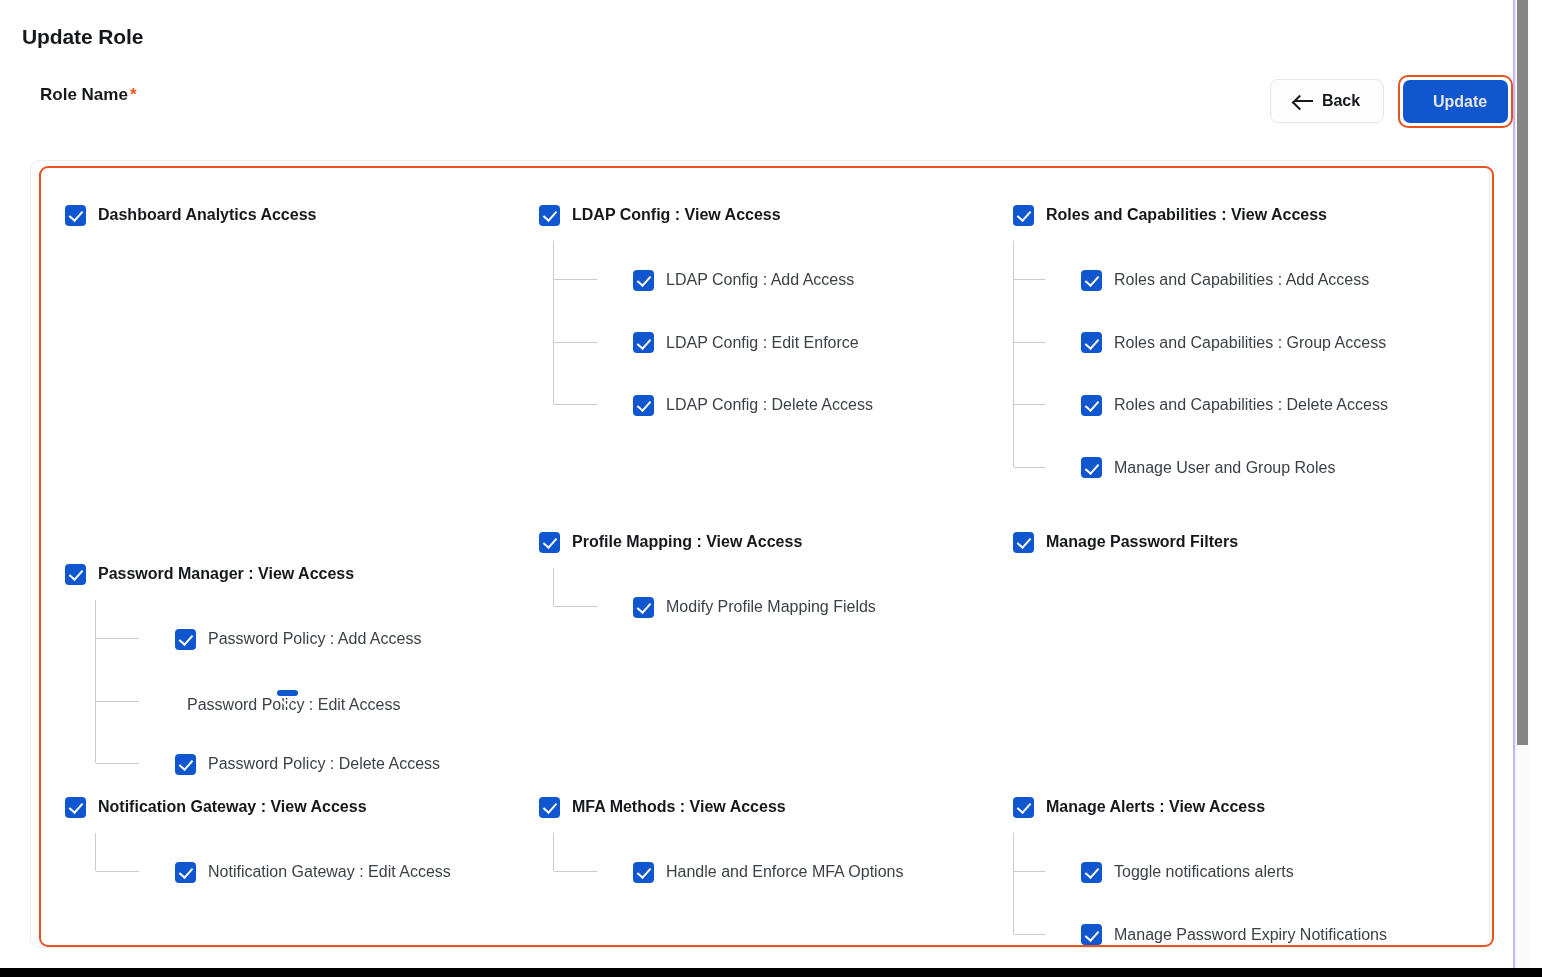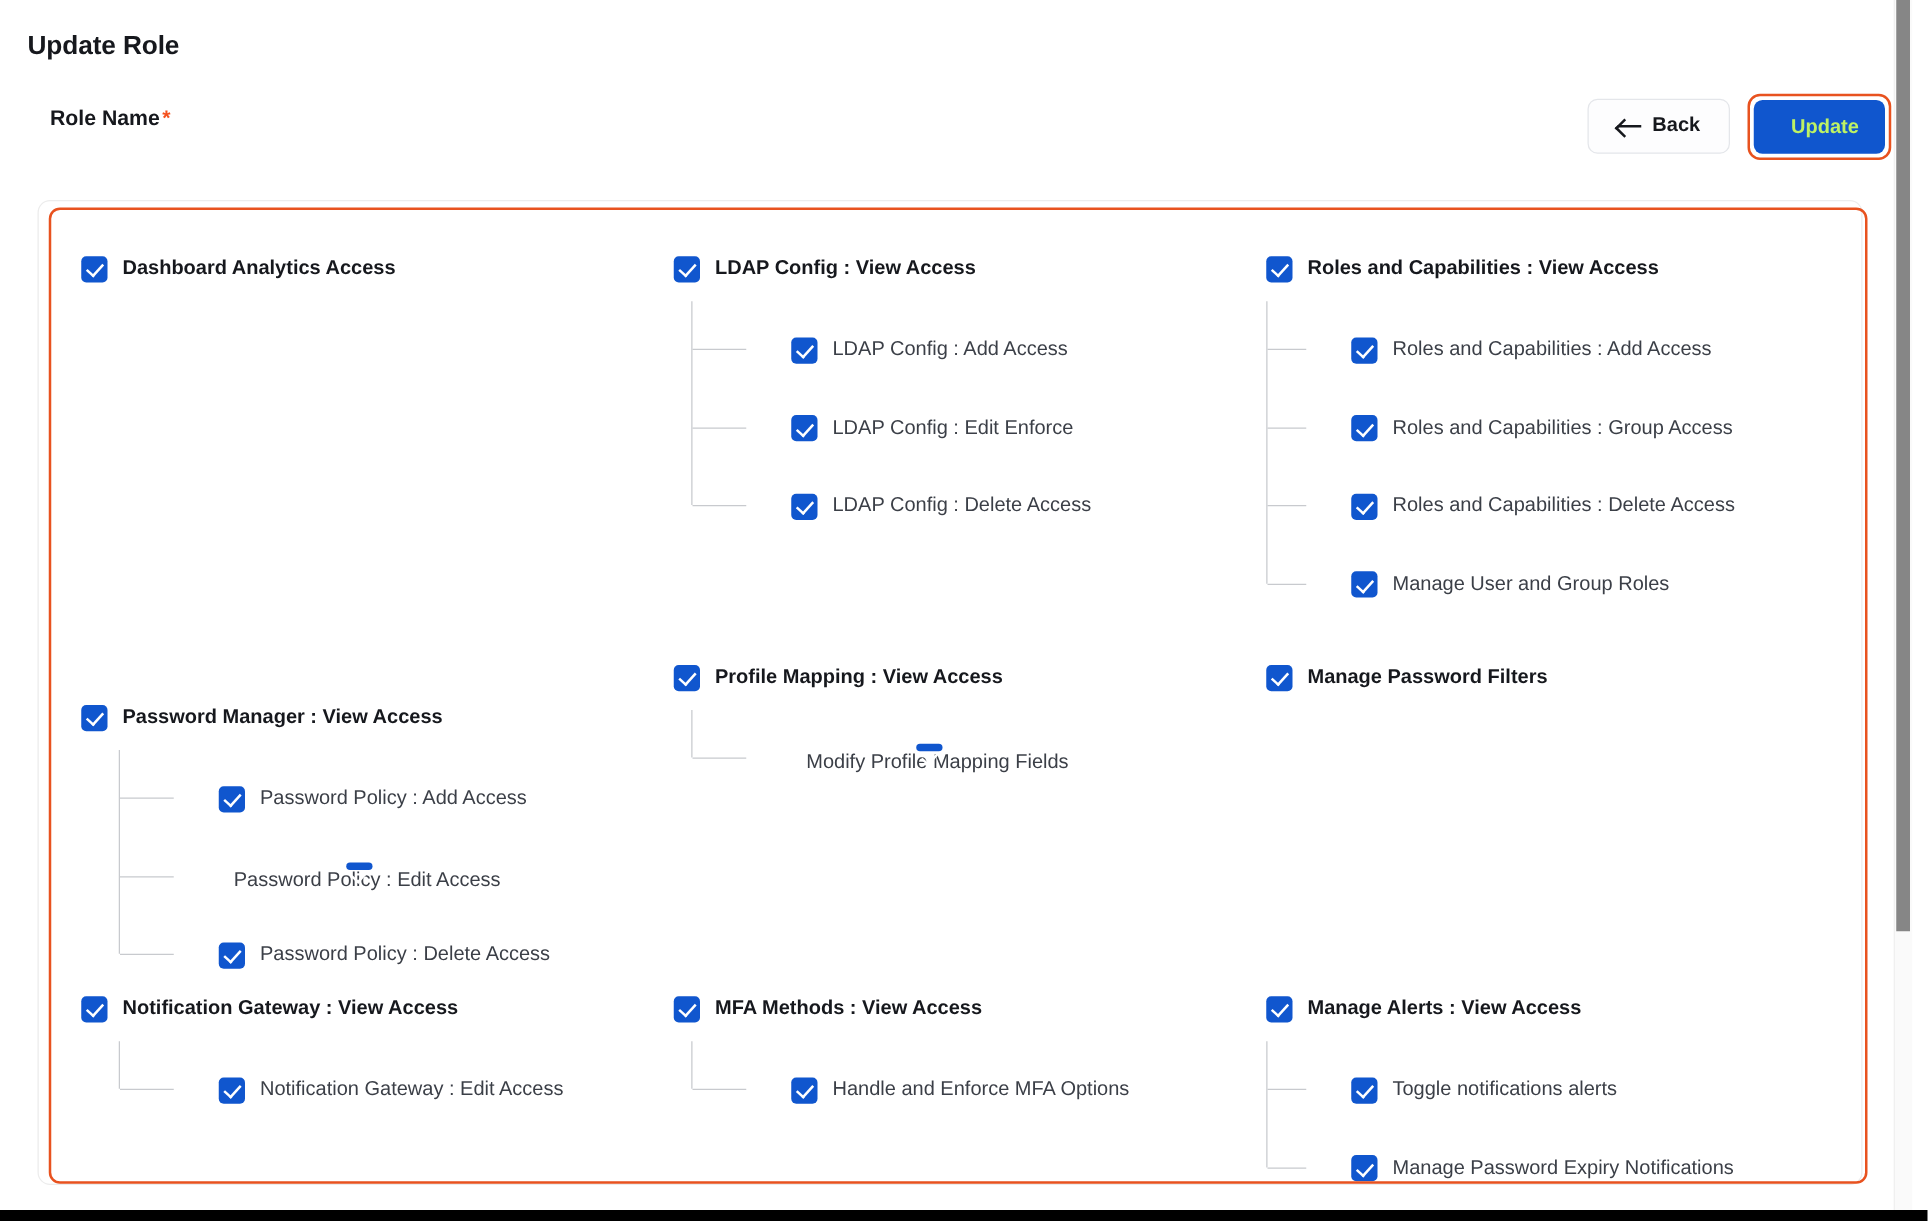--- a/index.html
+++ b/index.html
@@ -18,21 +18,21 @@
     left: 0; top: 0;
     width: 1530px; height: 968px;
     background: #ffffff;
     overflow: hidden;
   }
   #content-card {
     position: absolute;
     left: 0; top: 0;
     width: 1519px; height: 968px;
     background: #ffffff;
-    border-right: 1px solid #c4b5fd;
+    border-right: 6px solid #c4b5fd;
   }
 
   
   .page-title {
     position: absolute;
     left: 22px; top: 25px;
     font-size: 21px;
     font-weight: bold;
     color: #16181d;
     letter-spacing: -0.1px;
@@ -121,21 +121,21 @@
     border: 2px solid #e8521f;
     border-radius: 10px;
     padding: 3px;
     background: #ffffff;
   }
   .btn-update {
     width: 100%; height: 100%;
     border: none;
     border-radius: 7px;
     background: #1056ce;
-    color: #bef264;
+    color: #e5e5e5;
     font-family: "Liberation Sans", sans-serif;
     font-size: 16px;
     font-weight: bold;
     cursor: pointer;
     padding-left: 15px;
   }
 
   
   .perm-card {
     position: absolute;
@@ -347,21 +347,21 @@
             </div>
           </div>
           <div class="group" style="left: 500px; top: 364px;">
             <div class="parent-row">
               <span class="cb"></span>
               <span class="parent-label">Profile Mapping : View Access</span>
             </div>
             <div class="children">
               <div class="tree-vline" style="left: 14px; top: 14px; height: 38px;"></div>
               <div class="tree-hline" style="left: 15px; top: 52px; width: 43px;"></div>
-              <div class="child-row" style="left: 62px; top: 41px; flex-direction: column;">
+              <div class="child-row" style="left: 62px; top: 41px;">
                 <span class="cb"></span>
                 <span class="child-label">Modify Profile Mapping Fields</span>
               </div>
             </div>
           </div>
           <div class="group" style="left: 500px; top: 629px;">
             <div class="parent-row">
               <span class="cb"></span>
               <span class="parent-label">MFA Methods : View Access</span>
             </div>

